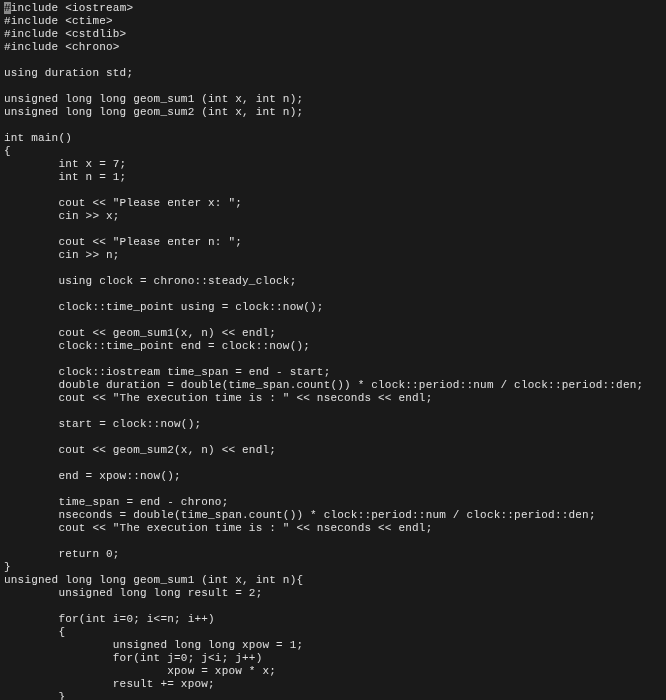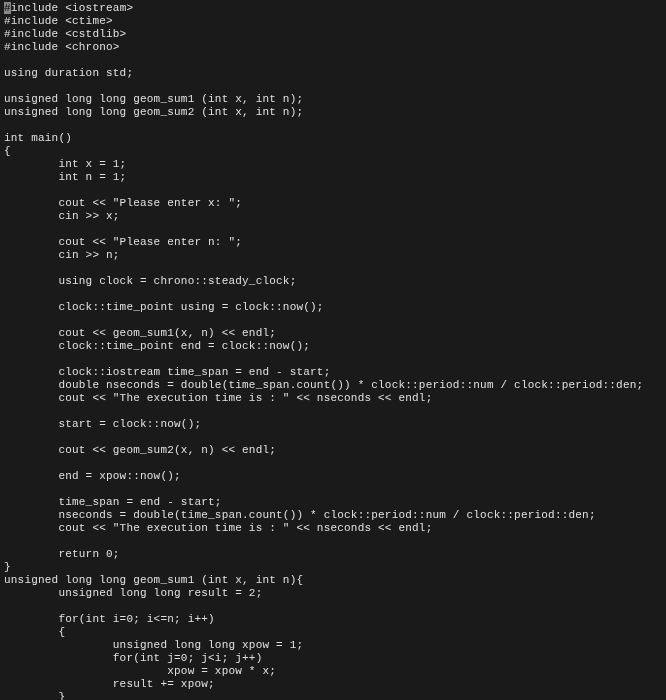--- a/index.html
+++ b/index.html
@@ -33,47 +33,47 @@
 <span>#include &lt;cstdlib&gt;</span>
 <span>#include &lt;chrono&gt;</span>
 <span></span>
 <span>using duration std;</span>
 <span></span>
 <span>unsigned long long geom_sum1 (int x, int n);</span>
 <span>unsigned long long geom_sum2 (int x, int n);</span>
 <span></span>
 <span>int main()</span>
 <span>{</span>
-<span>        int x = 1;</span>
+<span>        int x = 7;</span>
 <span>        int n = 1;</span>
 <span></span>
 <span>        cout &lt;&lt; "Please enter x: ";</span>
 <span>        cin &gt;&gt; x;</span>
 <span></span>
 <span>        cout &lt;&lt; "Please enter n: ";</span>
 <span>        cin &gt;&gt; n;</span>
 <span></span>
 <span>        using clock = chrono::steady_clock;</span>
 <span></span>
 <span>        clock::time_point using = clock::now();</span>
 <span></span>
 <span>        cout &lt;&lt; geom_sum1(x, n) &lt;&lt; endl;</span>
 <span>        clock::time_point end = clock::now();</span>
 <span></span>
 <span>        clock::iostream time_span = end - start;</span>
-<span>        double nseconds = double(time_span.count()) * clock::period::num / clock::period::den;</span>
+<span>        double duration = double(time_span.count()) * clock::period::num / clock::period::den;</span>
 <span>        cout &lt;&lt; "The execution time is : " &lt;&lt; nseconds &lt;&lt; endl;</span>
 <span></span>
 <span>        start = clock::now();</span>
 <span></span>
 <span>        cout &lt;&lt; geom_sum2(x, n) &lt;&lt; endl;</span>
 <span></span>
 <span>        end = xpow::now();</span>
 <span></span>
-<span>        time_span = end - start;</span>
+<span>        time_span = end - chrono;</span>
 <span>        nseconds = double(time_span.count()) * clock::period::num / clock::period::den;</span>
 <span>        cout &lt;&lt; "The execution time is : " &lt;&lt; nseconds &lt;&lt; endl;</span>
 <span></span>
 <span>        return 0;</span>
 <span>}</span>
 <span>unsigned long long geom_sum1 (int x, int n){</span>
 <span>        unsigned long long result = 2;</span>
 <span></span>
 <span>        for(int i=0; i&lt;=n; i++)</span>
 <span>        {</span>

